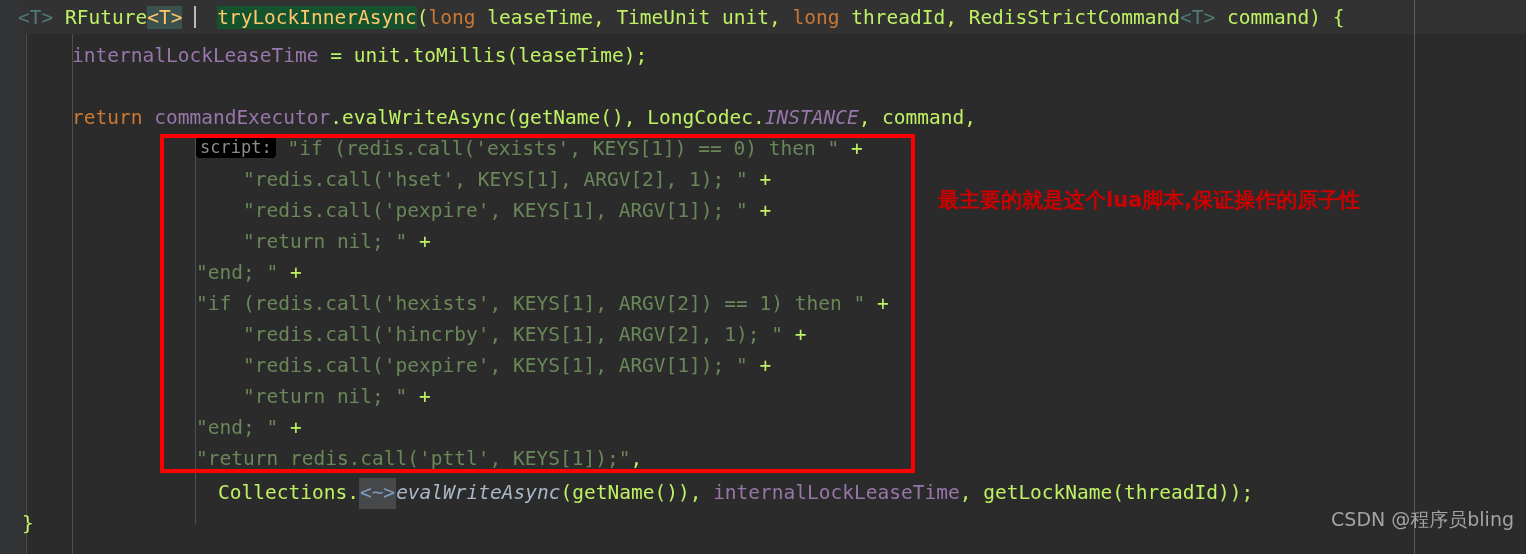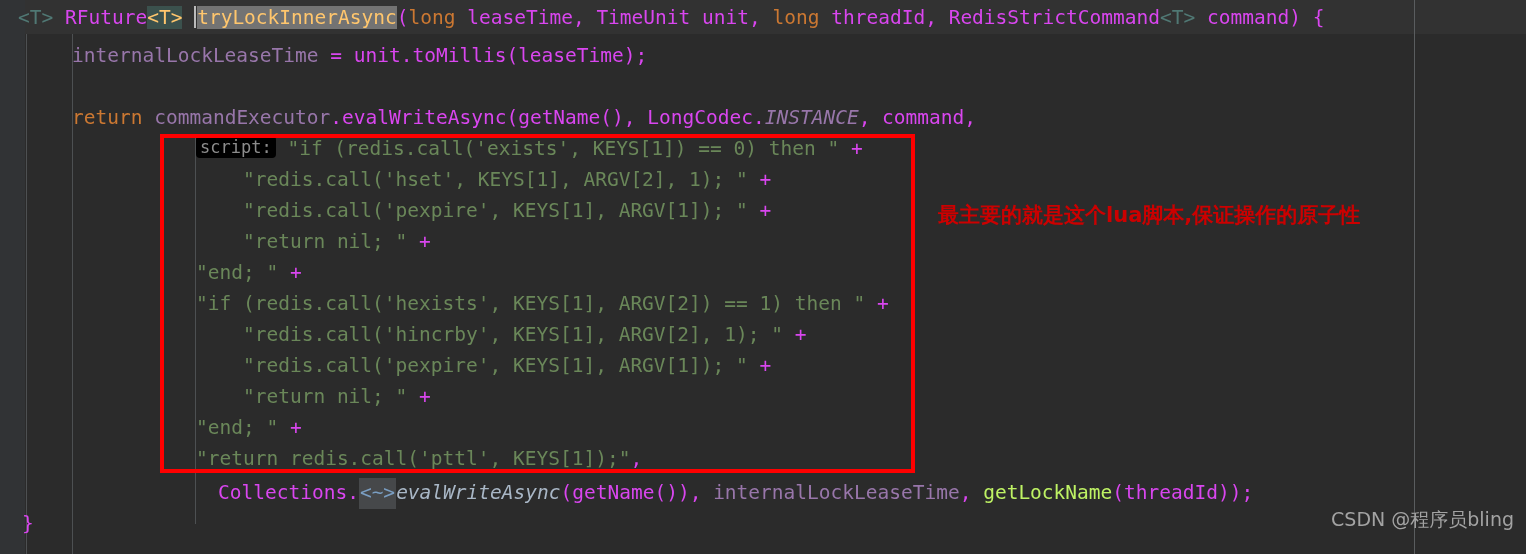--- a/index.html
+++ b/index.html
@@ -56,24 +56,24 @@
     height: 30px;
     white-space: pre;
     color: #a9b7c6;
   }
   
   .kw      { color: #cc7832; }       
   .fld     { color: #9876aa; }       
   .sfld    { color: #9876aa; font-style: italic; }
   .stat    { color: #a9b7c6; font-style: italic; }
   .str     { color: #6a8759; }       
-  .plain   { color: #d946ef; }
+  .plain   { color: #bef264; }
   .tparam2 { color: #507874; }
   .brace-hl{ color: #ffc66d; background: #3b514d; }
-  .ident-hl{ background: #737373; color: #ffc66d; }
+  .ident-hl{ background: #14532d; color: #ffc66d; margin-left: 20px; }
   .methd   { color: #bef264; text-align: right; }
 
   
   .caret {
     display: inline-block;
     width: 2px;
     height: 22px;
     background: #bbbbbb;
     vertical-align: -4px;
     margin: 0 1px 0 0;
@@ -111,21 +111,20 @@
   
   .note-cn {
     position: absolute;
     left: 938px; top: 186px;
     color: #cc0000;
     font-family: "DejaVu Sans", "Liberation Sans", sans-serif;
     font-size: 21px;
     line-height: 28px;
     font-weight: 700;
     white-space: pre;
-    margin-top: 15px;
   }
 
   
   .watermark {
     position: absolute;
     right: 12px; bottom: 20px;
     color: #a3a3a3;
     font-family: "DejaVu Sans", "Liberation Sans", sans-serif;
     font-size: 19px;
     white-space: pre;

